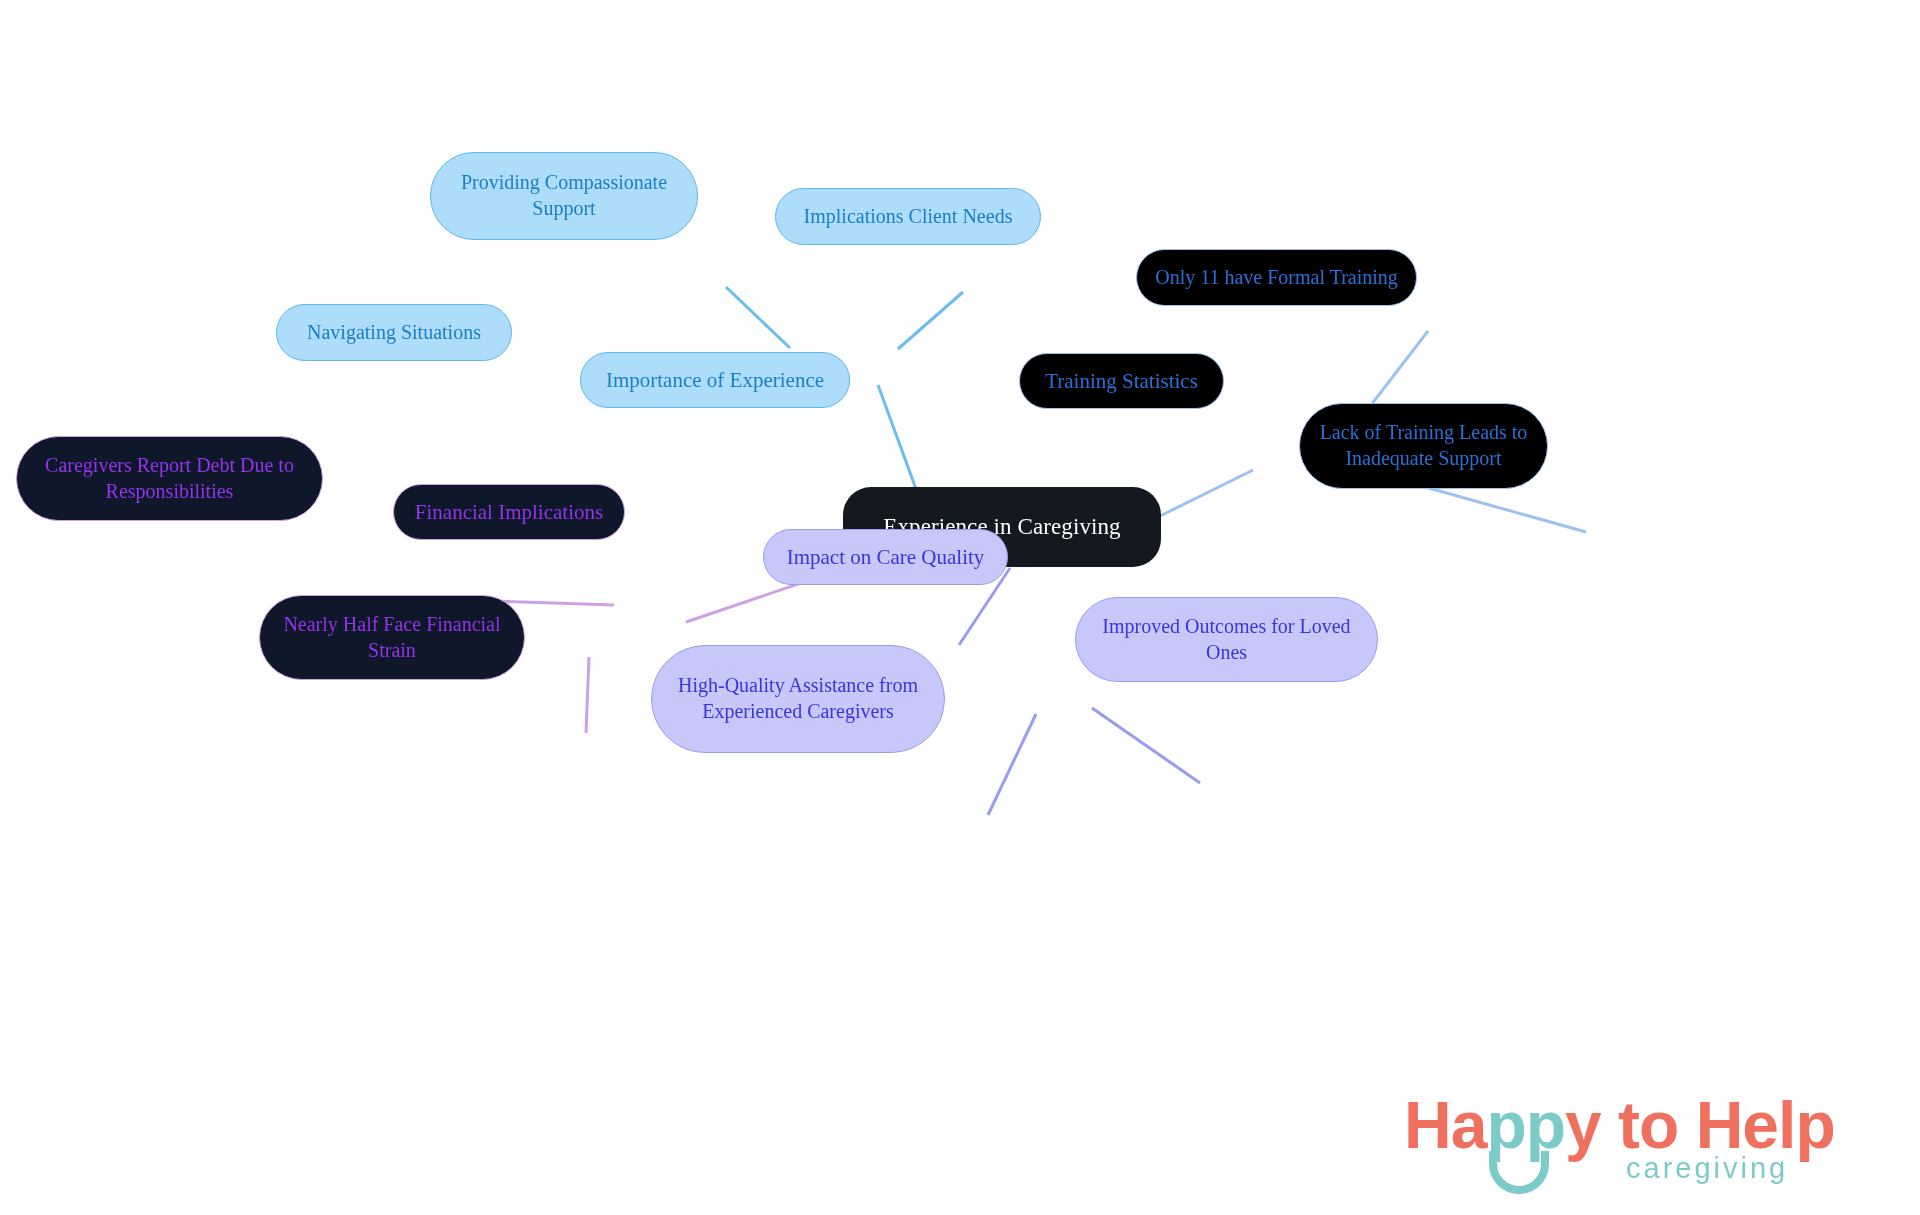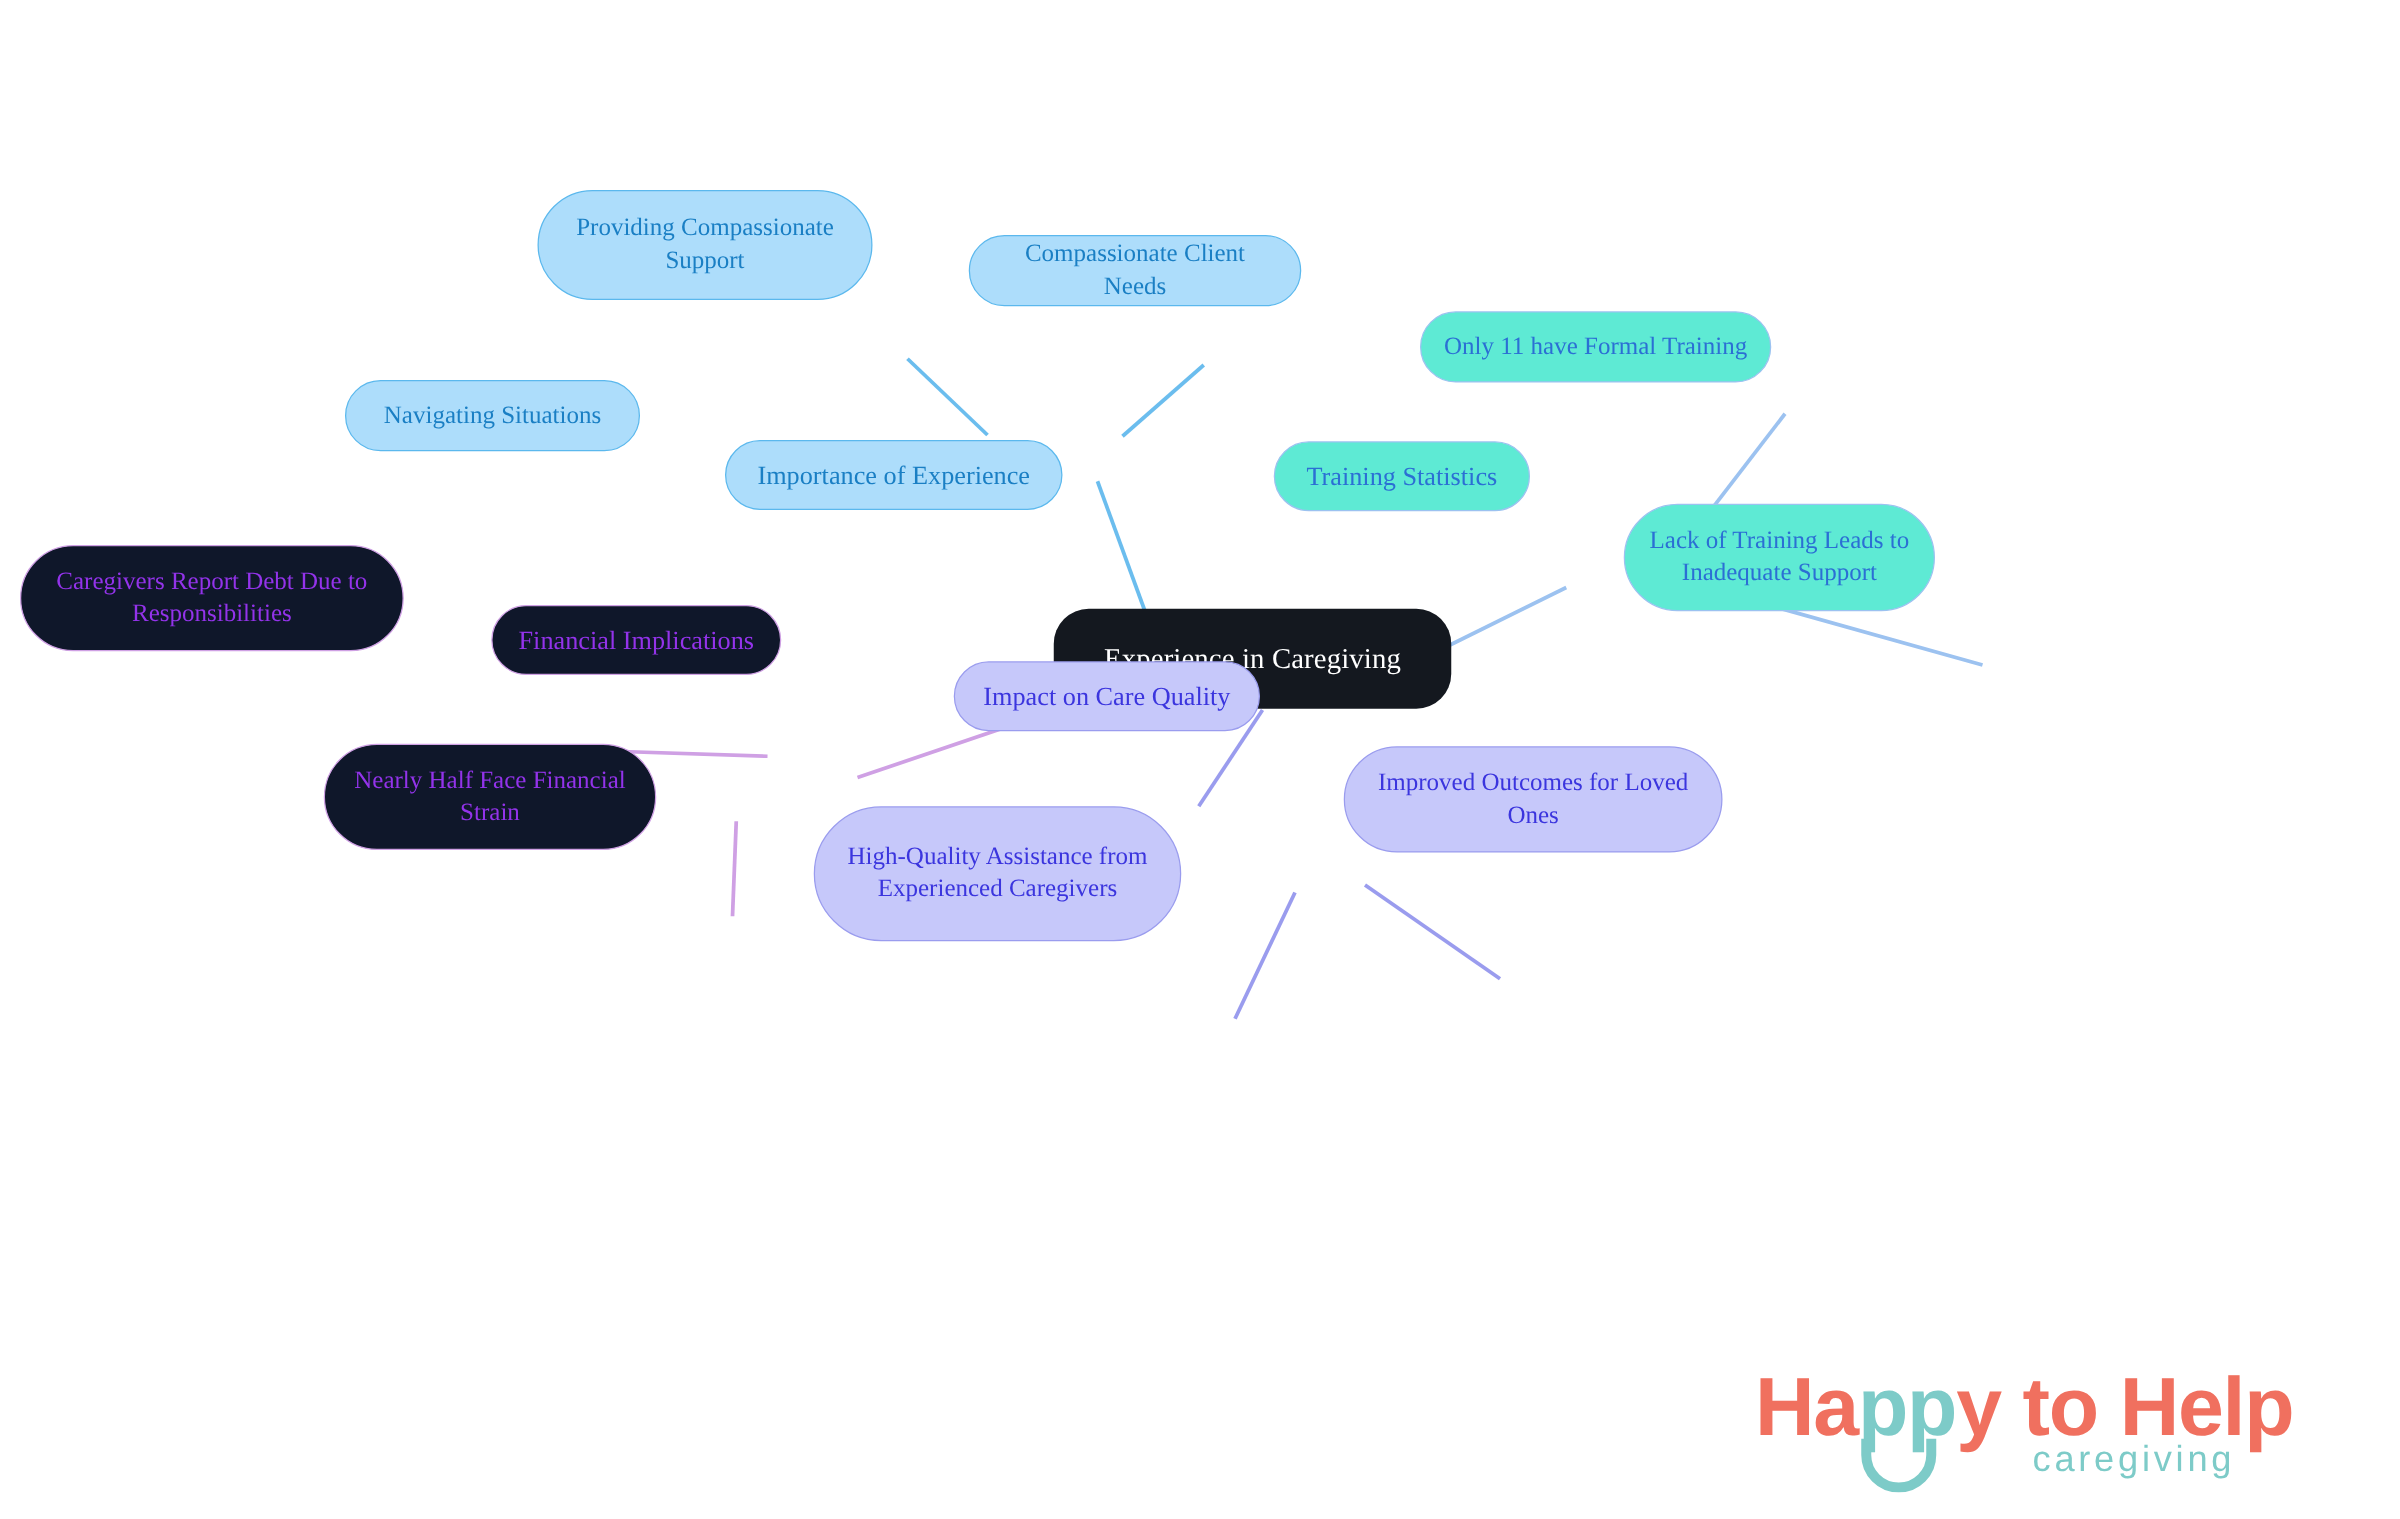--- a/index.html
+++ b/index.html
@@ -50,21 +50,21 @@
     border-radius: 28px;
     border-width: 0;
     background: #14181f;
     color: #ffffff;
     font-size: 23px;
     letter-spacing: 0.1px;
   }
 
   
   .fam-blue       { background:#ADDDFB; border-color:#5BB8ED; color:#1A7FC4; }
-  .fam-paleblue   { background:#5eead4; border-color:#9CC2F0; color:#2B6FD4; }
+  .fam-paleblue   { background:#000000; border-color:#9CC2F0; color:#2B6FD4; }
   .fam-periwinkle { background:#C6C8FA; border-color:#9A9CEE; color:#3B35DE; }
   .fam-lavender   { background:#0f172a; border-color:#CFA0E4; color:#9333EA; }
 
   .node-label {
     display: block;
     white-space: pre-line;
   }
 
   .size-branch { font-size: 21px; }
   .size-leaf   { font-size: 20px; }
@@ -138,21 +138,21 @@
   <div class="node fam-blue size-branch" style="left:580px; top:352px; width:270px; height:56px;">
     <span class="node-label">Importance of Experience</span>
   </div>
 
   <div class="node fam-blue size-leaf" style="left:430px; top:152px; width:268px; height:88px;">
     <span class="node-label">Providing Compassionate
 Support</span>
   </div>
 
   <div class="node fam-blue size-leaf" style="left:775px; top:188px; width:266px; height:57px;">
-    <span class="node-label">Compassionate Client Needs</span>
+    <span class="node-label">Implications Client Needs</span>
   </div>
 
   <div class="node fam-paleblue size-branch" style="left:1019px; top:353px; width:205px; height:56px;">
     <span class="node-label">Training Statistics</span>
   </div>
 
   <div class="node fam-blue size-leaf" style="left:276px; top:304px; width:236px; height:57px;">
     <span class="node-label">Navigating Situations</span>
   </div>
 

